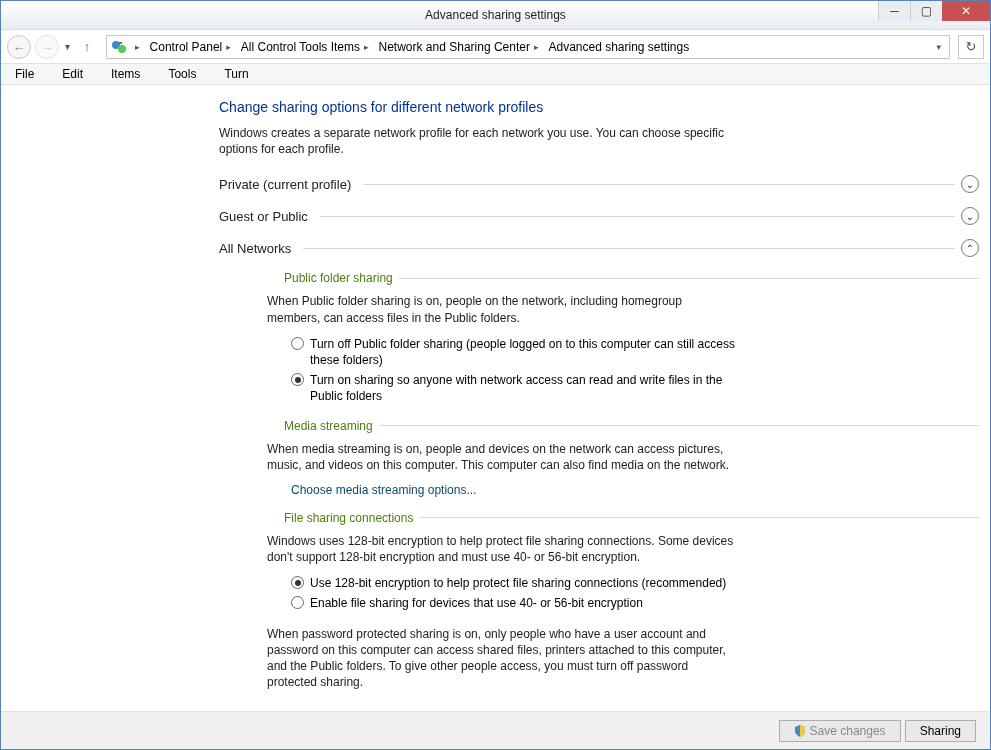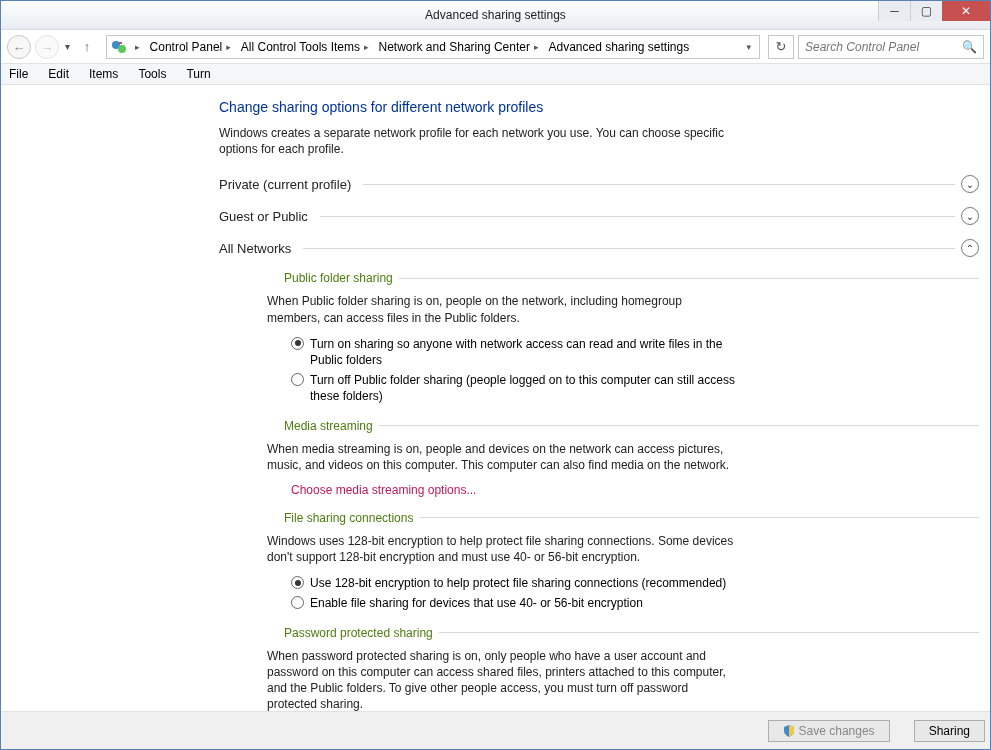--- a/index.html
+++ b/index.html
@@ -98,21 +98,21 @@
   border:none;outline:none;width:100%;font-size:12px;color:#555;
   font-style:italic;
 }
 .searchbox .sicon{position:absolute;right:6px;color:#888;font-size:12px;}
 
 .menubar {
   height: 21px;
   background: #f5f6f7;
   border-bottom: 1px solid #e1e1e1;
   display:flex;align-items:center;
-  padding:0 0;gap:4px;
+  padding:0 6px;gap:12px;
 }
 .menuitem { padding:2px 8px; }
 
 .content-wrap {
   height: calc(100% - 29px - 34px - 21px - 38px);
   overflow-y: scroll;
   background:#fff;
   position:relative;
 }
 .content {
@@ -163,28 +163,28 @@
   line-height:1.35;
 }
 .radio {
   width:13px;height:13px;border:1px solid #666;border-radius:50%;
   display:flex;align-items:center;justify-content:center;
   flex-shrink:0;margin-top:1px;
 }
 .radio.checked::after{
   content:"";width:6px;height:6px;border-radius:50%;background:#333;
 }
-.link { color:#be185d; cursor:pointer; margin:0 0 14px 72px; display:block;}
+.link { color:#0c4a6e; cursor:pointer; margin:0 0 14px 72px; display:block;}
 
 .bottombar {
   height:38px;
   border-top:1px solid #e1e1e1;
   background:#f0f0f0;
   display:flex;align-items:center;justify-content:flex-end;
-  padding:0 5px;gap:24px;
+  padding:0 14px;gap:4px;
 }
 .btn {
   height:22px;padding:0 14px;
   border:1px solid #adadad;background:#e8e8e8;
   display:flex;align-items:center;gap:4px;
   font-size:12px;
 }
 .btn.disabled{color:#888;}
 .shield{width:12px;height:12px;}
 
@@ -232,24 +232,20 @@
     <span class="crumb">
         <span>Network and Sharing Center</span>
         <span class="sep">▸</span>
       </span>
     <span class="crumb">
         <span>Advanced sharing settings</span>
       </span>
     <span class="addr-dd">▾</span>
   </div>
   <div class="refreshbtn">↻</div>
-  <div class="searchbox">
-    <input placeholder="Search Control Panel" style="">
-    <span class="sicon">🔍</span>
-  </div>
 </div>
 
 <div class="menubar">
   <span class="menuitem">File</span>
   <span class="menuitem">Edit</span>
   <span class="menuitem">Items</span>
   <span class="menuitem">Tools</span>
   <span class="menuitem">Turn</span>
 </div>
 
@@ -276,26 +272,26 @@
       <span class="profile-chevron">⌃</span>
     </div>
 
     <div class="section-hdr">
       <span class="section-label">Public folder sharing</span>
       <span class="section-line"></span>
     </div>
     <div class="section-desc">When Public folder sharing is on, people on the network, including homegroup members, can access files in the Public folders.</div>
     <div class="radio-group">
       <div class="radio-row">
+        <span class="radio"></span>
+        <span>Turn off Public folder sharing (people logged on to this computer can still access these folders)</span>
+      </div>
+      <div class="radio-row">
         <span class="radio checked"></span>
         <span>Turn on sharing so anyone with network access can read and write files in the Public folders</span>
-      </div>
-      <div class="radio-row">
-        <span class="radio"></span>
-        <span>Turn off Public folder sharing (people logged on to this computer can still access these folders)</span>
       </div>
     </div>
 
     <div class="section-hdr">
       <span class="section-label">Media streaming</span>
       <span class="section-line"></span>
     </div>
     <div class="section-desc">When media streaming is on, people and devices on the network can access pictures, music, and videos on this computer. This computer can also find media on the network.</div>
     <a class="link">Choose media streaming options...</a>
 
@@ -308,24 +304,20 @@
       <div class="radio-row">
         <span class="radio checked"></span>
         <span>Use 128-bit encryption to help protect file sharing connections (recommended)</span>
       </div>
       <div class="radio-row">
         <span class="radio"></span>
         <span>Enable file sharing for devices that use 40- or 56-bit encryption</span>
       </div>
     </div>
 
-    <div class="section-hdr">
-      <span class="section-label">Password protected sharing</span>
-      <span class="section-line"></span>
-    </div>
     <div class="section-desc">When password protected sharing is on, only people who have a user account and password on this computer can access shared files, printers attached to this computer, and the Public folders. To give other people access, you must turn off password protected sharing.</div>
 
   </div>
 </div>
 
 <div class="bottombar">
   <div class="btn disabled">
     <span class="shield">
       <svg viewBox="0 0 12 12">
           <path d="M6 0 L11 2 L11 6 C11 9 8 11 6 12 C4 11 1 9 1 6 L1 2 Z" fill="#3b8cc9"></path>

